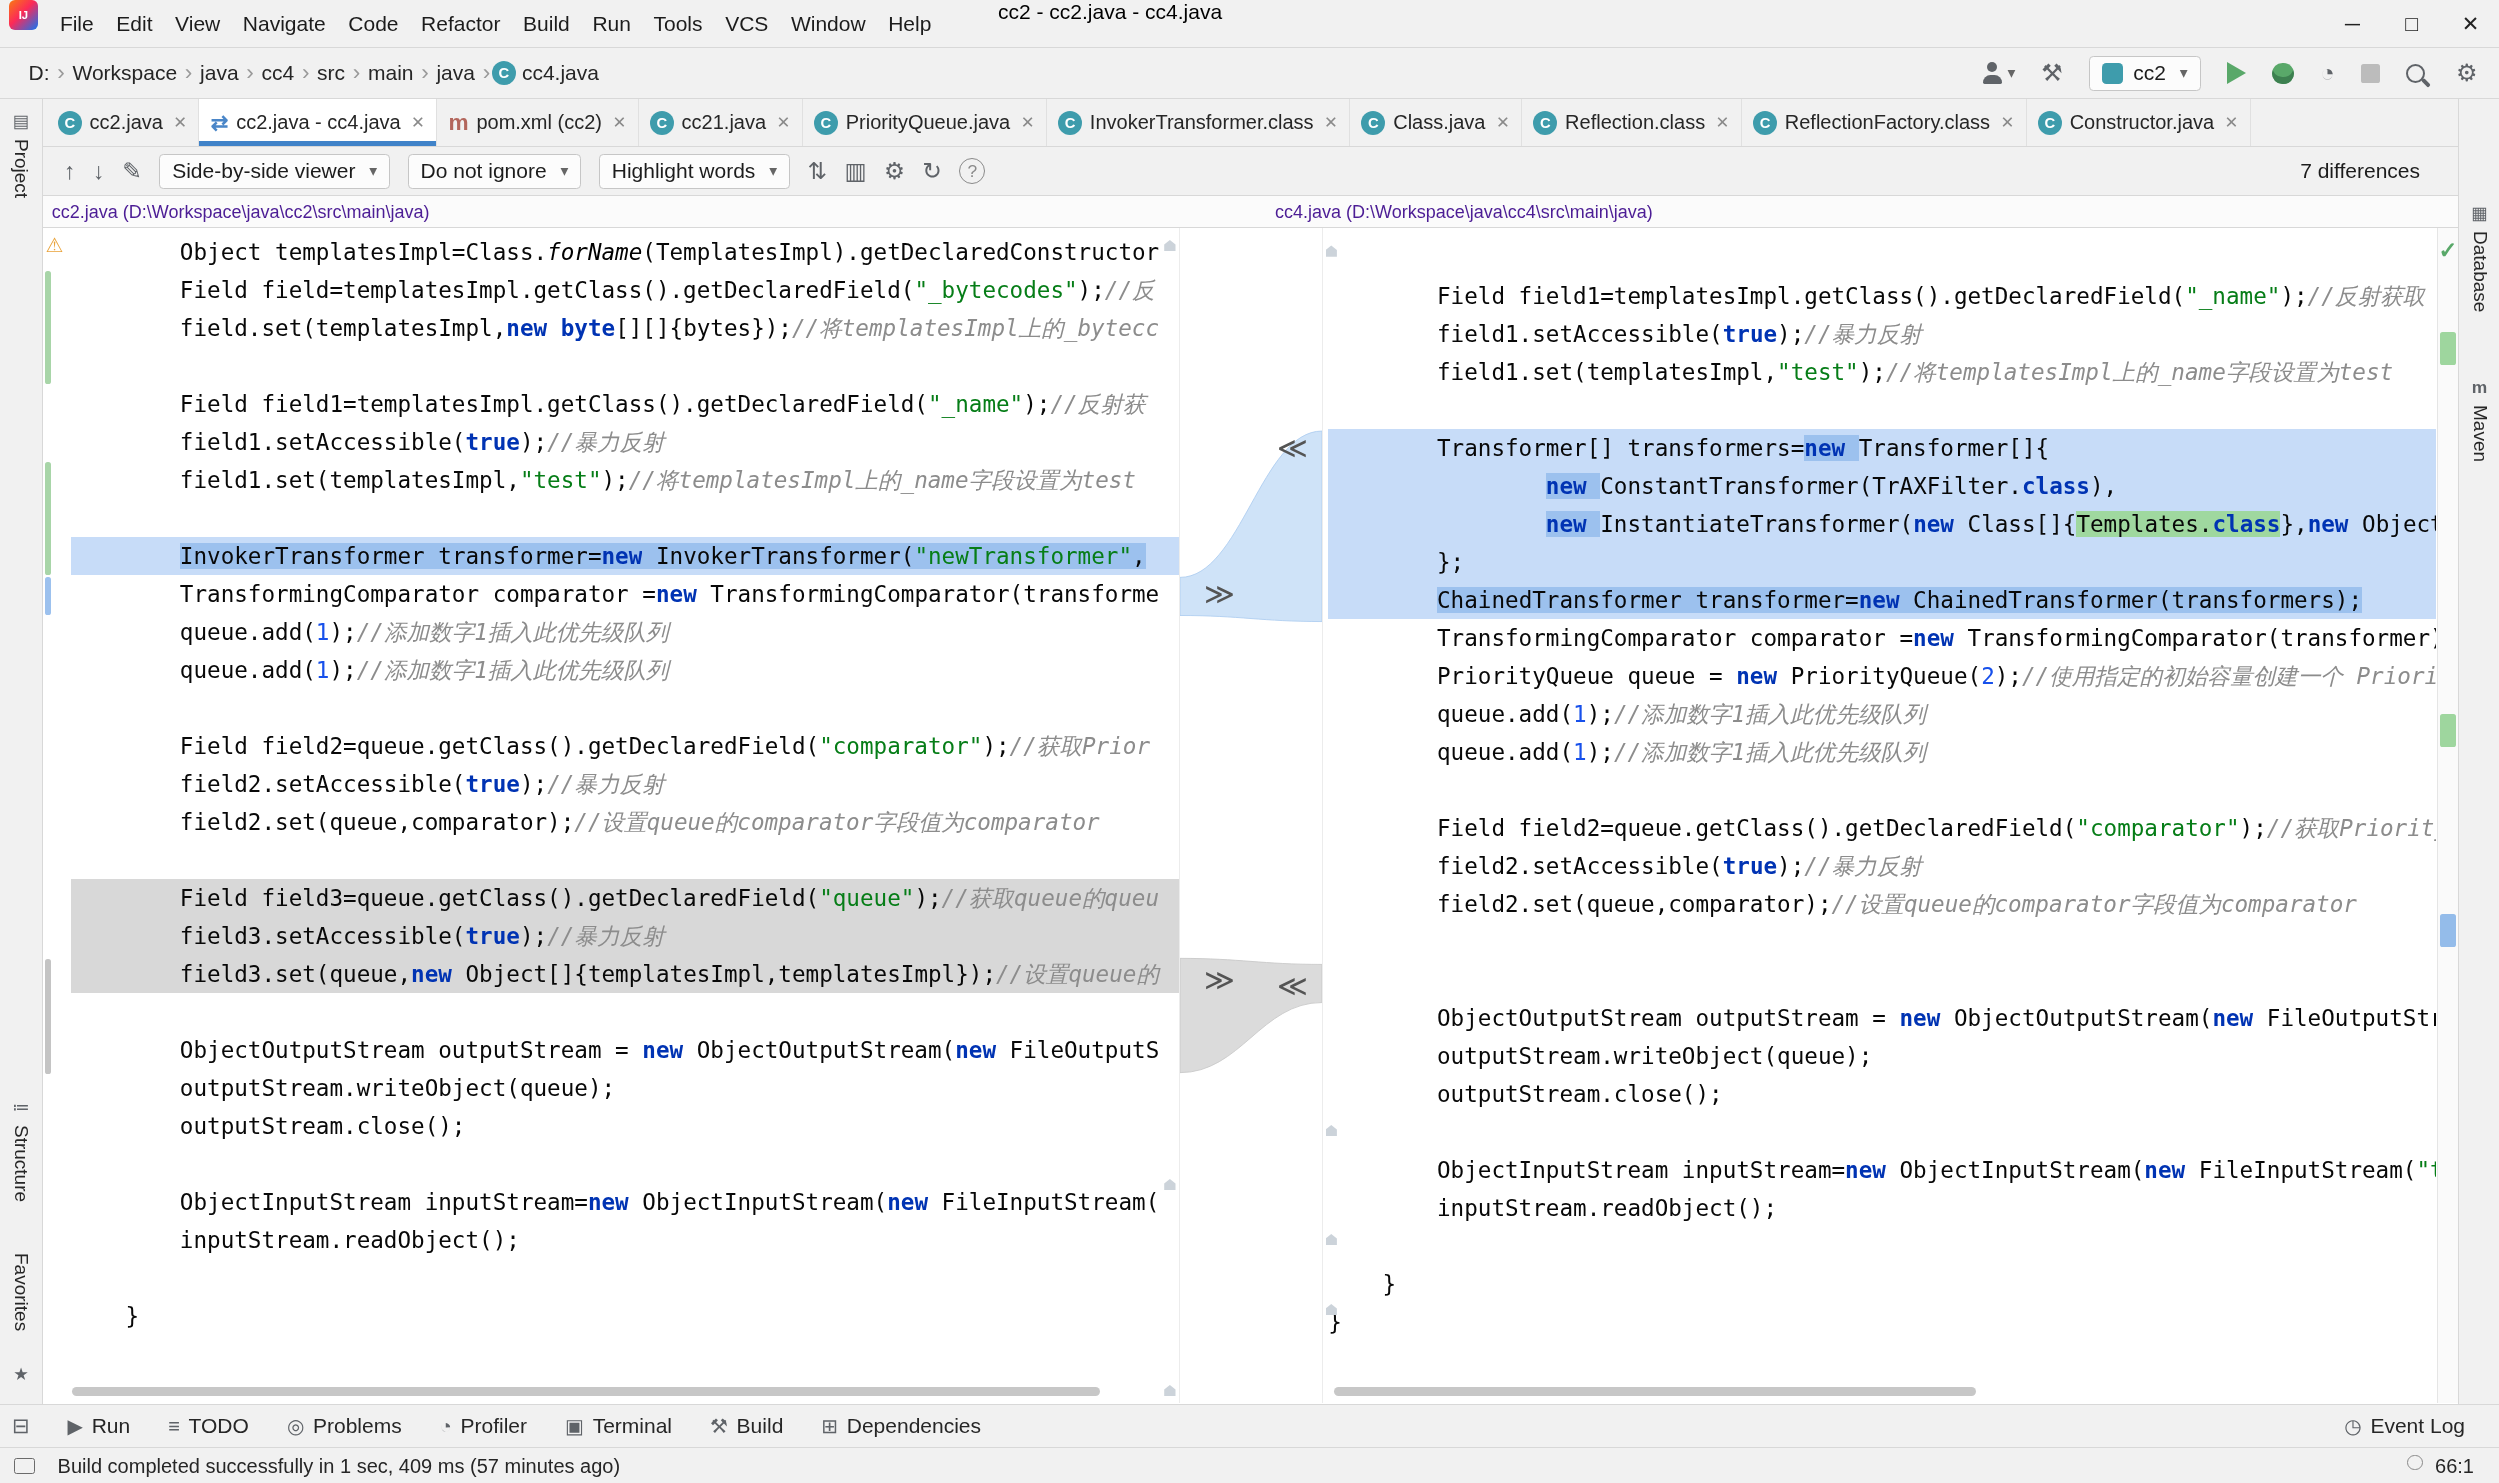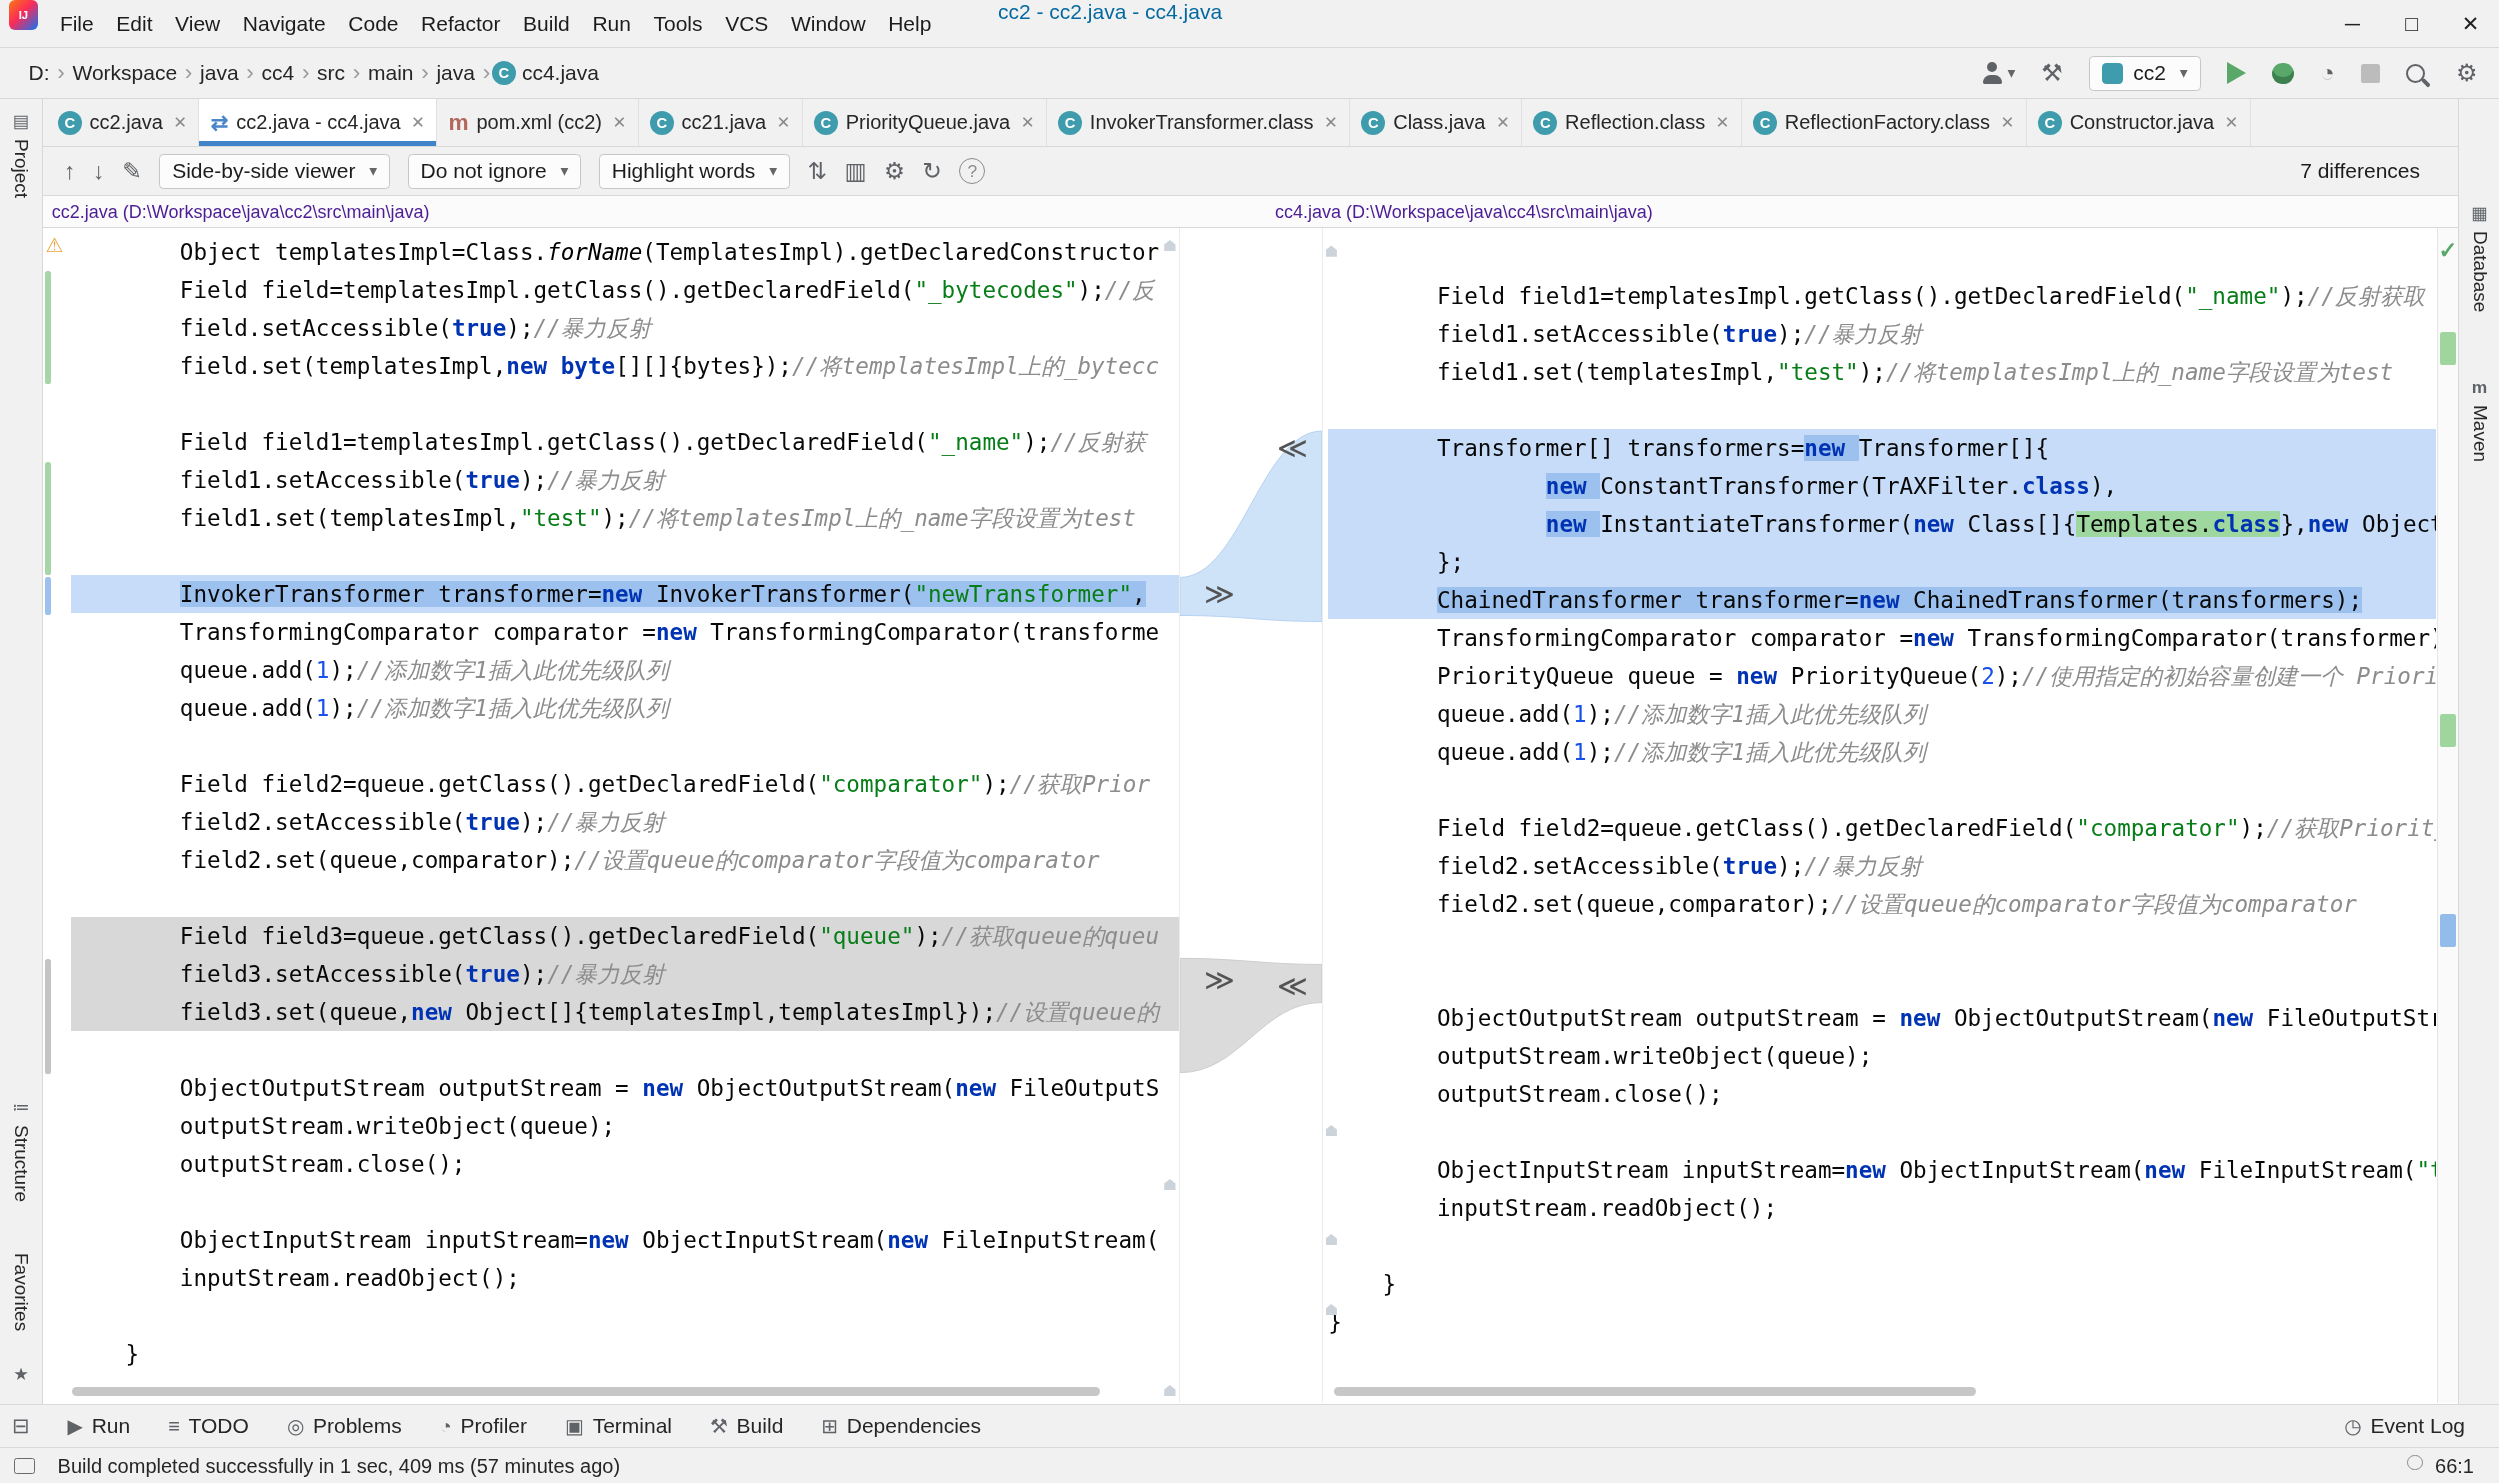--- a/index.html
+++ b/index.html
@@ -5,21 +5,21 @@
   *{box-sizing:border-box;margin:0;padding:0}
   html,body{width:2500px;height:1483px;overflow:hidden;background:#fff;
     font-family:"Liberation Sans",sans-serif;-webkit-font-smoothing:antialiased}
   
   .titlebar{height:48px;background:#f1f1f1;border-bottom:0.9px solid #d8d8d8;
     display:flex;position:relative}
   .logo{width:29.5px;height:29.5px;margin:0 10.4px 0 8.7px;border-radius:6px;
     background:linear-gradient(135deg,#f97a12,#fc2a58 45%,#1075f5);
     color:#fff;font-size:11.3px;font-weight:bold;display:flex;align-items:center;justify-content:center}
   .menu-item{padding:0 11.3px;font-size:21px;color:#1c1c1c;line-height:47px}
-  .win-title{position:absolute;left:998px;font-size:21px;color:#0369a1}
+  .win-title{position:absolute;left:998px;font-size:21px;color:#000000}
   .win-controls{margin-left:auto;display:flex}
   .win-btn{width:59px;height:47px;display:flex;align-items:center;justify-content:center;font-size:21px;color:#222}
   
   .navbar{height:51px;background:#f1f1f1;border-bottom:0.9px solid #d8d8d8;
     display:flex;align-items:center;padding:0 22.6px}
   .crumbs{display:flex;align-items:center;font-size:21px;color:#262626}
   .crumb{padding:0 6px}
   .crumb-sep{color:#9a9a9a;font-size:22.6px;padding:0 1.7px}
   .nav-tools{margin-left:auto;display:flex;align-items:center;gap:26px}
   .ntool{color:#5f6368;font-size:24px;display:flex;align-items:center}
@@ -280,21 +280,20 @@
         <div class="gutterL">
           <span class="warn">⚠</span>
           <span class="gmark" style="top:43px;height:113px;background:#a8d5a8"></span>
           <span class="gmark" style="top:234px;height:113px;background:#a8d5a8"></span>
           <span class="gmark" style="top:349px;height:38px;background:#9cc1ee"></span>
           <span class="gmark" style="top:731px;height:115px;background:#c4c4c4"></span>
         </div>
         <div class="codehost codeL" id="left-code">
             <div class="code-line"><span class="tk-p">        Object templatesImpl=Class.</span><span class="tk-mi">forName</span><span class="tk-p">(TemplatesImpl).getDeclaredConstructor</span></div>
             <div class="code-line"><span class="tk-p">        Field field=templatesImpl.getClass().getDeclaredField(</span><span class="tk-s">"_bytecodes"</span><span class="tk-p">);</span><span class="tk-c">//反</span></div>
-            <div class="code-line"><span class="tk-p">        field.setAccessible(</span><span class="tk-k">true</span><span class="tk-p">);</span><span class="tk-c">//暴力反射</span></div>
             <div class="code-line"><span class="tk-p">        field.set(templatesImpl,</span><span class="tk-k">new byte</span><span class="tk-p">[][]{bytes});</span><span class="tk-c">//将templatesImpl上的_bytecc</span></div>
             <div class="code-line"></div>
             <div class="code-line"><span class="tk-p">        Field field1=templatesImpl.getClass().getDeclaredField(</span><span class="tk-s">"_name"</span><span class="tk-p">);</span><span class="tk-c">//反射获</span></div>
             <div class="code-line"><span class="tk-p">        field1.setAccessible(</span><span class="tk-k">true</span><span class="tk-p">);</span><span class="tk-c">//暴力反射</span></div>
             <div class="code-line"><span class="tk-p">        field1.set(templatesImpl,</span><span class="tk-s">"test"</span><span class="tk-p">);</span><span class="tk-c">//将templatesImpl上的_name字段设置为test</span></div>
             <div class="code-line"></div>
             <div class="code-line bg-chg"><span class="tk-p">        </span><span class="tk-p hl-w">InvokerTransformer transformer=</span><span class="tk-k hl-w">new</span><span class="tk-p hl-w"> InvokerTransformer(</span><span class="tk-s hl-w">"newTransformer"</span><span class="tk-p hl-w">,</span></div>
             <div class="code-line"><span class="tk-p">        TransformingComparator comparator =</span><span class="tk-k">new</span><span class="tk-p"> TransformingComparator(transforme</span></div>
             <div class="code-line"><span class="tk-p">        queue.add(</span><span class="tk-n">1</span><span class="tk-p">);</span><span class="tk-c">//添加数字1插入此优先级队列</span></div>
             <div class="code-line"><span class="tk-p">        queue.add(</span><span class="tk-n">1</span><span class="tk-p">);</span><span class="tk-c">//添加数字1插入此优先级队列</span></div>

